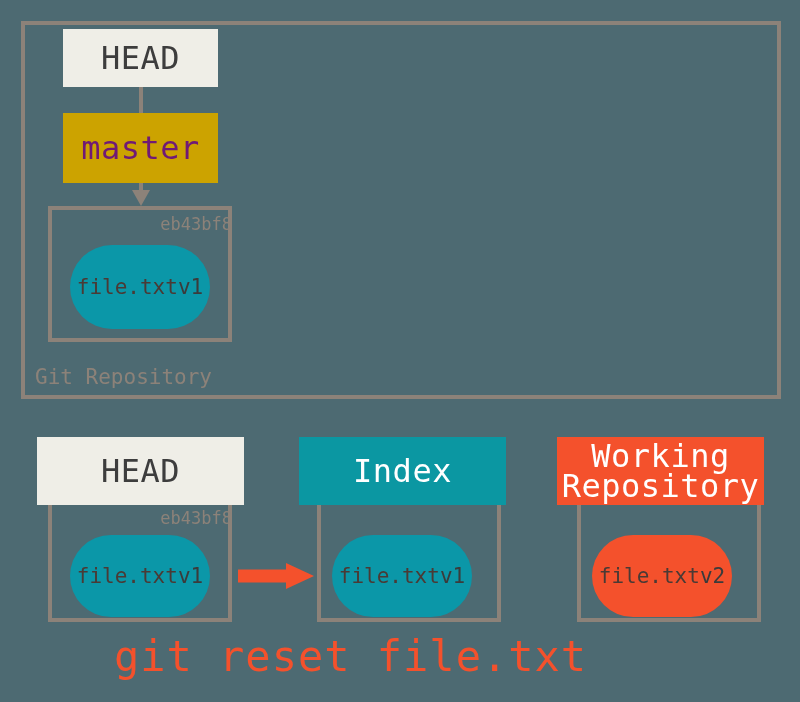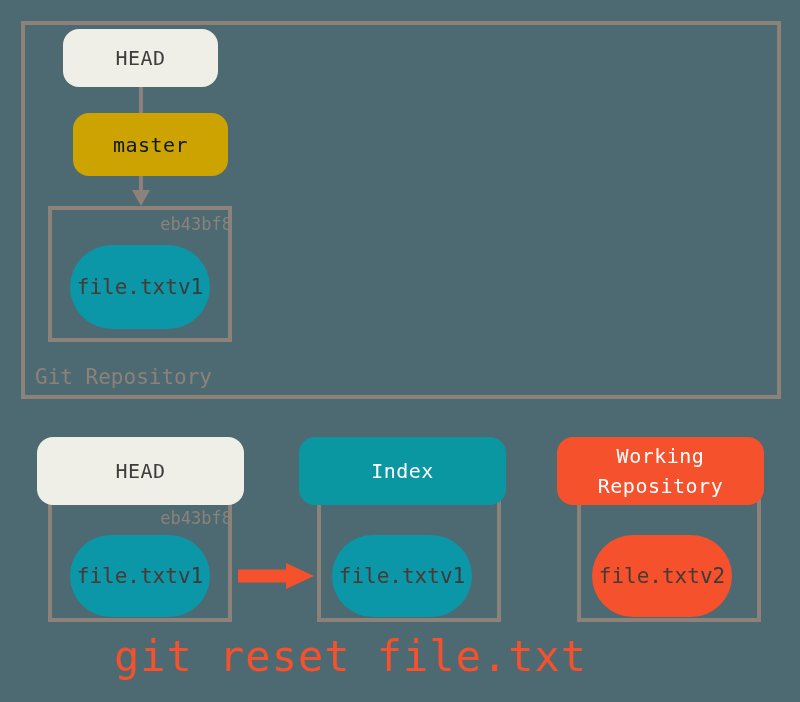--- a/index.html
+++ b/index.html
@@ -43,25 +43,24 @@
     padding: 0 4px;
     z-index: 6;
   }
 
   
   .card {
     display: flex;
     align-items: center;
     justify-content: center;
     text-align: center;
-    font-size: 20px;
+    font-size: 32px;
     line-height: 30px;
     letter-spacing: 0.5px;
     z-index: 5;
-    border-radius: 16px;
   }
   .card-head  { background: #efeee7; color: #3d3d3d; }
   .card-index { background: #0b97a2; color: #ffffff; }
   .card-wd    { background: #f4512c; color: #ffffff; }
 
   
   .commit-box {
     border: 4px solid #8c8279;
     z-index: 1;
   }
@@ -118,21 +117,21 @@
   <div class="abs" id="repo-frame"></div>
 
   <div class="abs card card-head" style="left:63px; top:29px; width:155px; height:58px;">
     <span>HEAD</span>
   </div>
 
   <svg class="abs arrow-v" style="left:130px; top:86px; width:22px; height:32px;" viewBox="0 0 22 32">
     <line x1="11" y1="0" x2="11" y2="32" stroke="#8c8279" stroke-width="4"></line>
   </svg>
 
-  <div class="abs card" style="left:73px; top:113px; width:155px; height:63px; background:#cca300; color:#0f172a;">
+  <div class="abs card" style="left:63px; top:113px; width:155px; height:70px; background:#cca300; color:#701a75;">
     <span>master</span>
   </div>
 
   <svg class="abs arrow-v" style="left:128px; top:168px; width:26px; height:40px;" viewBox="0 0 26 40">
     <line x1="13" y1="0" x2="13" y2="24" stroke="#8c8279" stroke-width="4"></line>
     <polygon points="4,22 22,22 13,38" fill="#8c8279"></polygon>
   </svg>
 
   <div class="abs commit-box" style="left:48px; top:206px; width:184px; height:136px;"></div>
   <div class="abs hash" style="left:48px; top:214px; width:184px;">eb43bf8</div>

